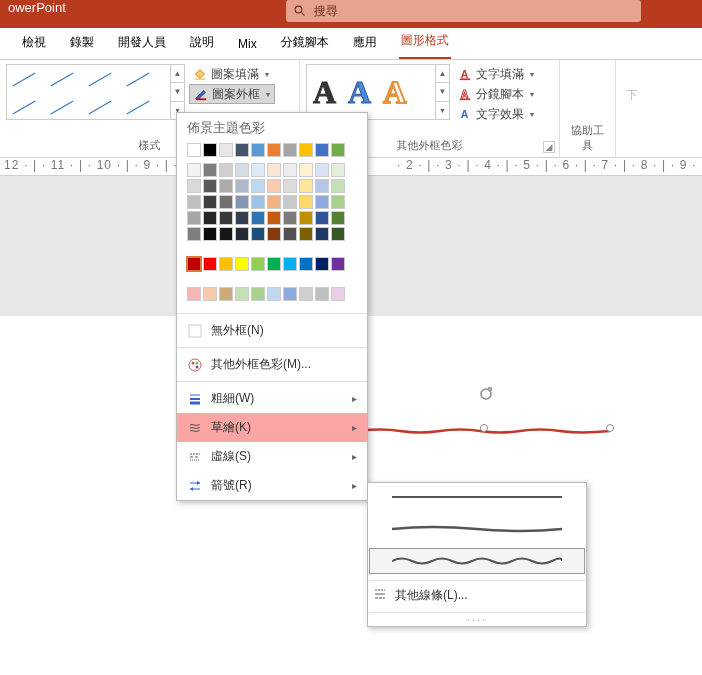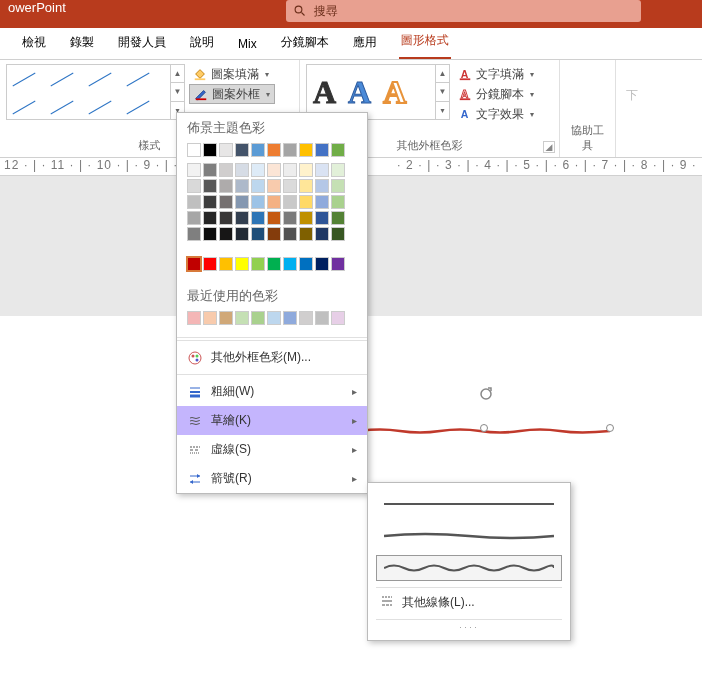--- a/index.html
+++ b/index.html
@@ -41,25 +41,25 @@
 .rotate-handle{position:absolute;left:478px;top:50px;width:16px;height:16px}
 
 .menu{position:absolute;left:176px;top:112px;width:192px;background:#fff;border:1px solid #bbb;box-shadow:2px 2px 6px rgba(0,0,0,.25);z-index:100}
 .menu-section{padding:6px 10px 8px}
 .menu-title{color:#666;font-size:13px;margin-bottom:6px}
 .color-row{display:flex;gap:2px;margin-bottom:2px}
 .color-sw{width:14px;height:14px;border:1px solid #ccc}
 .color-sw.sel{outline:2px solid #d87a3a;outline-offset:-1px}
 .menu-sep{border-top:1px solid #e0e0e0;margin:2px 0}
 .menu-item{display:flex;align-items:center;gap:8px;padding:6px 10px;color:#333;cursor:pointer;position:relative}
-.menu-item:hover,.menu-item.hov{background:#c4b5fd}
+.menu-item:hover,.menu-item.hov{background:#fca5a5}
 .menu-item .arrow{margin-left:auto;font-size:10px;color:#666}
 .menu-item .micon{width:16px;height:16px;display:flex;align-items:center;justify-content:center}
 
-.submenu{position:absolute;left:367px;top:482px;width:204px;background:#fff;border:1px solid #bbb;box-shadow:2px 2px 6px rgba(0,0,0,.25);z-index:101;padding:8px}
+.submenu{position:absolute;left:367px;top:482px;width:220px;background:#fff;border:1px solid #bbb;box-shadow:2px 2px 6px rgba(0,0,0,.25);z-index:101;padding:1px}
 .sub-item{height:26px;display:flex;align-items:center;justify-content:center;margin-bottom:6px;cursor:pointer;padding:0 6px}
 .sub-item.sel{border:1px solid #999;background:#f4f4f4}
 .sub-item svg{width:170px;height:12px}
 .sub-text{display:flex;align-items:center;gap:8px;padding:6px 4px;color:#333;border-top:1px solid #e0e0e0;margin-top:4px}
 .sub-dots{text-align:center;color:#999;letter-spacing:2px;font-size:9px;border-top:1px solid #e0e0e0;padding-top:2px;margin-top:2px}
 </style>
 </head>
 <body>
 
 <div class="titlebar">
@@ -290,35 +290,42 @@
         <div class="color-sw" style="background: rgb(255, 255, 0);"></div>
         <div class="color-sw" style="background: rgb(146, 208, 80);"></div>
         <div class="color-sw" style="background: rgb(0, 176, 80);"></div>
         <div class="color-sw" style="background: rgb(0, 176, 240);"></div>
         <div class="color-sw" style="background: rgb(0, 112, 192);"></div>
         <div class="color-sw" style="background: rgb(0, 32, 96);"></div>
         <div class="color-sw" style="background: rgb(112, 48, 160);"></div>
       </div>
   </div>
   <div class="menu-section">
-    <div class="menu-title">最近使用的色彩</div>
     <div id="recent-row" class="color-row">
         <div class="color-sw" style="background: rgb(244, 182, 182);"></div>
         <div class="color-sw" style="background: rgb(248, 203, 173);"></div>
         <div class="color-sw" style="background: rgb(208, 168, 120);"></div>
         <div class="color-sw" style="background: rgb(197, 224, 180);"></div>
         <div class="color-sw" style="background: rgb(169, 209, 142);"></div>
         <div class="color-sw" style="background: rgb(189, 215, 238);"></div>
         <div class="color-sw" style="background: rgb(143, 170, 220);"></div>
         <div class="color-sw" style="background: rgb(208, 206, 206);"></div>
         <div class="color-sw" style="background: rgb(191, 191, 191);"></div>
         <div class="color-sw" style="background: rgb(231, 207, 231);"></div>
       </div>
   </div>
   <div class="menu-sep"></div>
+  <div class="menu-item">
+    <span class="micon">
+        <svg width="14" height="14">
+          <rect x="1" y="1" width="12" height="12" fill="none" stroke="#ccc"></rect>
+        </svg>
+      </span>
+    <span>無外框(N)</span>
+  </div>
   <div class="menu-sep"></div>
   <div class="menu-item">
     <span class="micon">
         <svg width="14" height="14">
           <circle cx="7" cy="7" r="6" fill="none" stroke="#c55"></circle>
           <circle cx="5" cy="5" r="1.5" fill="#c55"></circle>
           <circle cx="9" cy="5" r="1.5" fill="#5c5"></circle>
           <circle cx="9" cy="9" r="1.5" fill="#55c"></circle>
         </svg>
       </span>

